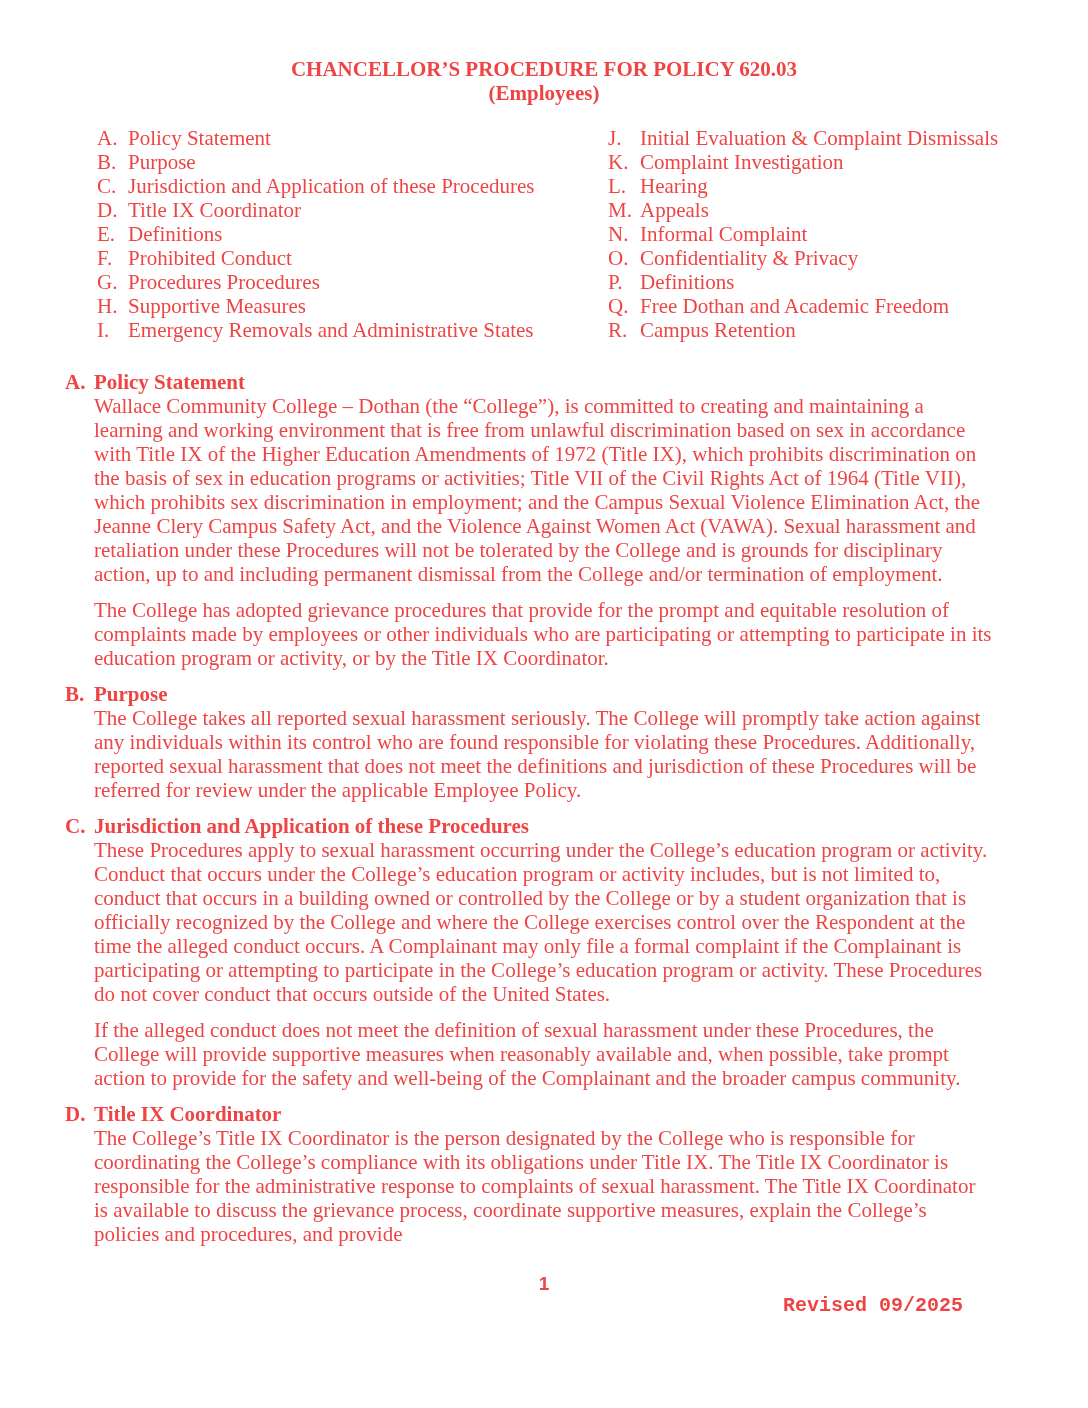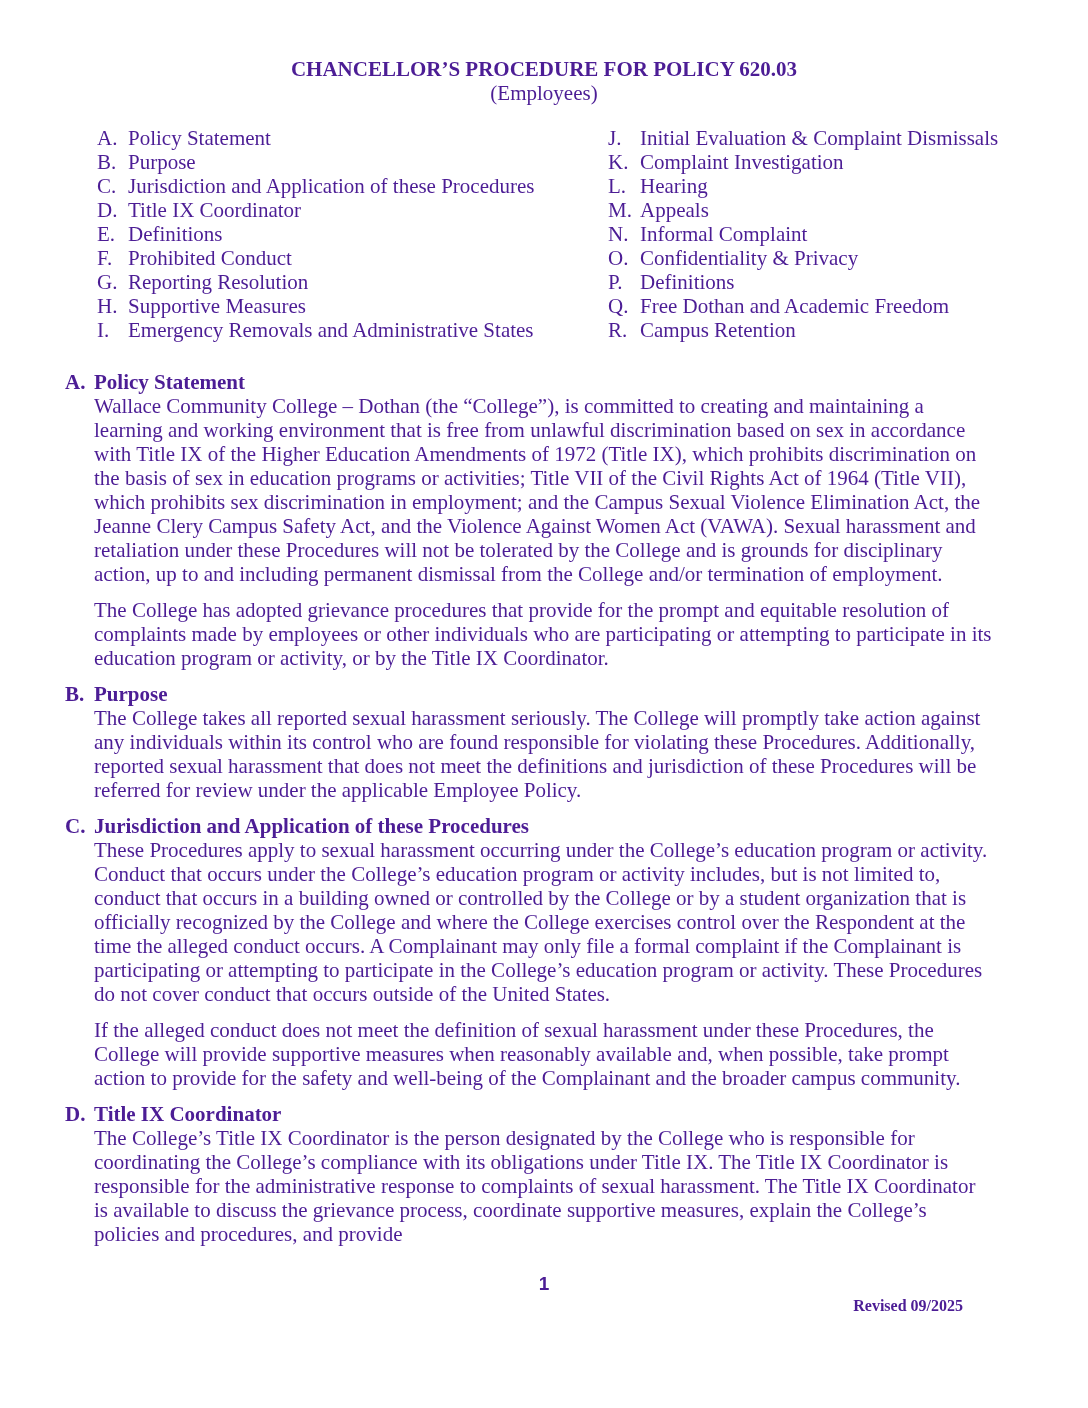--- a/index.html
+++ b/index.html
@@ -2,30 +2,30 @@
 <html><head>
 <meta charset="utf-8">
 <style>
   html, body { margin: 0; padding: 0; background: #ffffff; }
   .page {
     position: relative;
     width: 1088px;
     height: 1408px;
     margin: 0 auto;
     background: #ffffff;
-    color: #4c1d95;
+    color: #ef4444;
     font-family: "Liberation Serif", serif;
     font-size: 21px;
     line-height: 24px;
     overflow: hidden;
   }
   
   .doc-header { padding-top: 57px; text-align: center; }
   .title-line { font-weight: bold; }
-  .subtitle-line { font-weight: normal; }
+  .subtitle-line { font-weight: bold; }
 
   
   .toc { display: flex; margin-top: 21px; padding-left: 97px; }
   .toc-col-left { width: 511px; flex: 0 0 511px; }
   .toc-col-right { flex: 1; }
   .toc-row { display: flex; }
   .toc-letter { flex: 0 0 31px; }
   .toc-col-right .toc-letter { flex: 0 0 32px; }
   .toc-label { flex: 1; }
 
@@ -44,22 +44,22 @@
     top: 1272px;
     text-align: center;
     font-family: "Liberation Sans", sans-serif;
     font-size: 19px;
     font-weight: bold;
   }
   .revision {
     position: absolute;
     right: 125px;
     top: 1294px;
-    font-family: Liberation Serif, serif;
-    font-size: 16px;
+    font-family: Liberation Mono, monospace;
+    font-size: 20px;
     font-weight: bold;
   }
 </style>
 </head>
 <body>
 
 <div class="page">
 
   <header class="doc-header">
     <div class="title-line">CHANCELLOR’S PROCEDURE FOR POLICY 620.03</div>
@@ -87,21 +87,21 @@
       <div class="toc-row">
         <span class="toc-letter">E.</span>
         <span class="toc-label">Definitions</span>
       </div>
       <div class="toc-row">
         <span class="toc-letter">F.</span>
         <span class="toc-label">Prohibited Conduct</span>
       </div>
       <div class="toc-row">
         <span class="toc-letter">G.</span>
-        <span class="toc-label">Reporting Resolution</span>
+        <span class="toc-label">Procedures Procedures</span>
       </div>
       <div class="toc-row">
         <span class="toc-letter">H.</span>
         <span class="toc-label">Supportive Measures</span>
       </div>
       <div class="toc-row">
         <span class="toc-letter">I.</span>
         <span class="toc-label">Emergency Removals and Administrative States</span>
       </div>
     </div>

